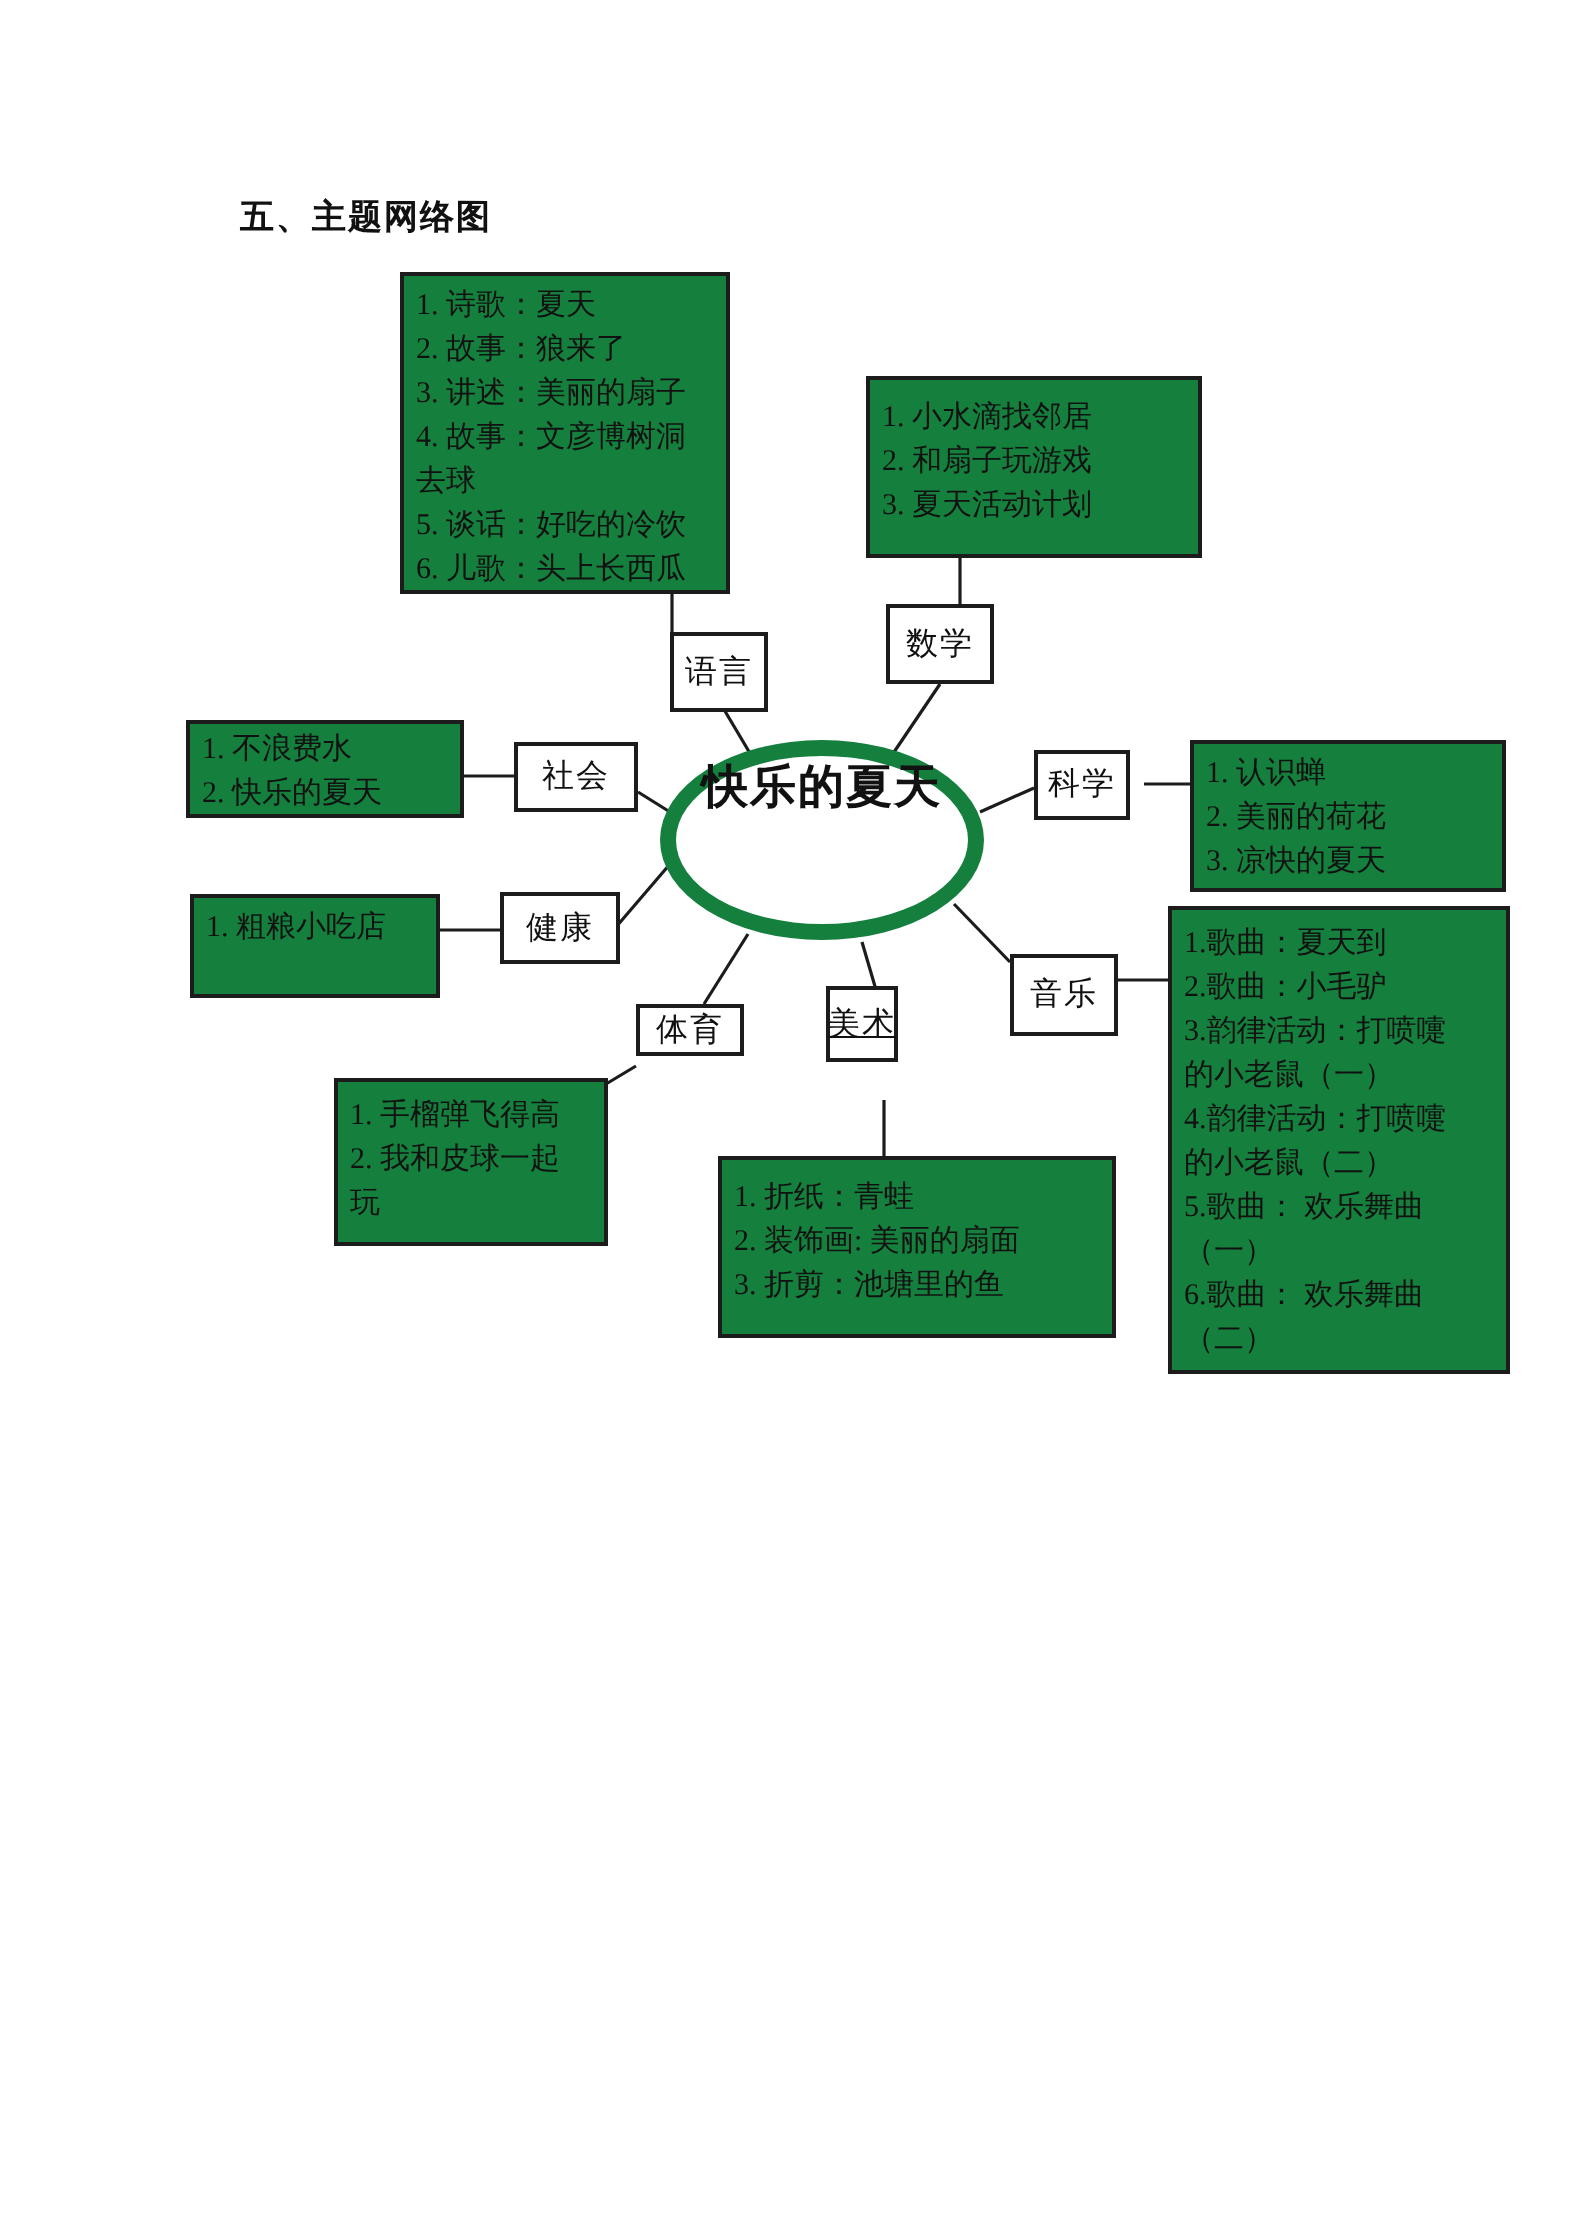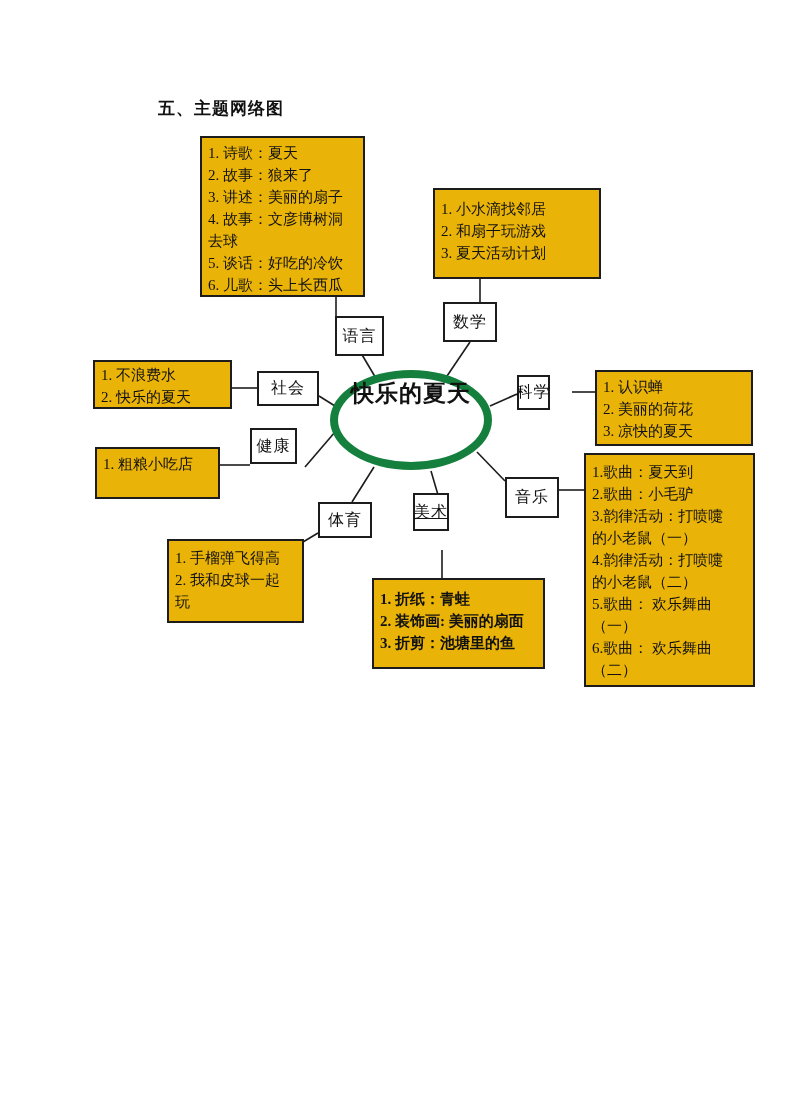--- a/index.html
+++ b/index.html
@@ -13,33 +13,32 @@
     overflow: hidden;
   }
   .title {
     position: absolute;
     left: 120px;
     top: 97px;
     font-size: 17px;
     font-weight: bold;
     letter-spacing: 1px;
     white-space: nowrap;
-    margin-left: 38px;
   }
   .connectors {
     position: absolute;
     left: 0; top: 0;
     pointer-events: none;
   }
   .connectors line { stroke: #1c1c1c; stroke-width: 1.6; }
   .cbox {
     position: absolute;
     box-sizing: border-box;
     border: 2px solid #1c1c1c;
-    background: #eab308;
+    background: #15803d;
     font-size: 15px;
     line-height: 22px;
     padding: 4px 6px;
   }
   .cbox .line {
     white-space: nowrap;
     overflow: hidden;
   }
   .node {
     position: absolute;
@@ -70,29 +69,29 @@
     white-space: nowrap;
   }
   
   .box-language { left: 200px; top: 136px; width: 165px; height: 161px; }
   .box-math     { left: 433px; top: 188px; width: 168px; height: 91px;  padding-top: 8px; }
   .box-social   { left: 93px;  top: 360px; width: 139px; height: 49px;  padding-top: 2px; }
   .box-science  { left: 595px; top: 370px; width: 158px; height: 76px; }
   .box-health   { left: 95px;  top: 447px; width: 125px; height: 52px; }
   .box-music    { left: 584px; top: 453px; width: 171px; height: 234px; padding-top: 6px; }
   .box-sports   { left: 167px; top: 539px; width: 137px; height: 84px;  padding-top: 6px; }
-  .box-art      { left: 372px; top: 578px; width: 173px; height: 91px;  padding-top: 8px; font-weight: bold; }
+  .box-art      { left: 359px; top: 578px; width: 199px; height: 91px;  padding-top: 8px; }
   
   .node-language { left: 335px; top: 316px; width: 49px; height: 40px; }
   .node-math     { left: 443px; top: 302px; width: 54px; height: 40px; }
   .node-social   { left: 257px; top: 371px; width: 62px; height: 35px; }
-  .node-science  { left: 517px; top: 375px; width: 33px; height: 35px; }
-  .node-health   { left: 250px; top: 428px; width: 47px; height: 36px; }
+  .node-science  { left: 517px; top: 375px; width: 48px; height: 35px; }
+  .node-health   { left: 250px; top: 446px; width: 60px; height: 36px; }
   .node-music    { left: 505px; top: 465px; width: 54px; height: 41px; margin-top: 12px; }
-  .node-sports   { left: 318px; top: 502px; width: 54px; height: 36px; align-items: center; }
+  .node-sports   { left: 318px; top: 502px; width: 54px; height: 26px; align-items: center; }
   .node-art      { left: 413px; top: 493px; width: 36px; height: 38px; text-decoration: underline; }
 </style>
 </head>
 <body>
 
 <div class="page">
 
   <div class="title">五、主题网络图</div>
 
   <svg class="connectors" width="792" height="1120" viewBox="0 0 792 1120">

